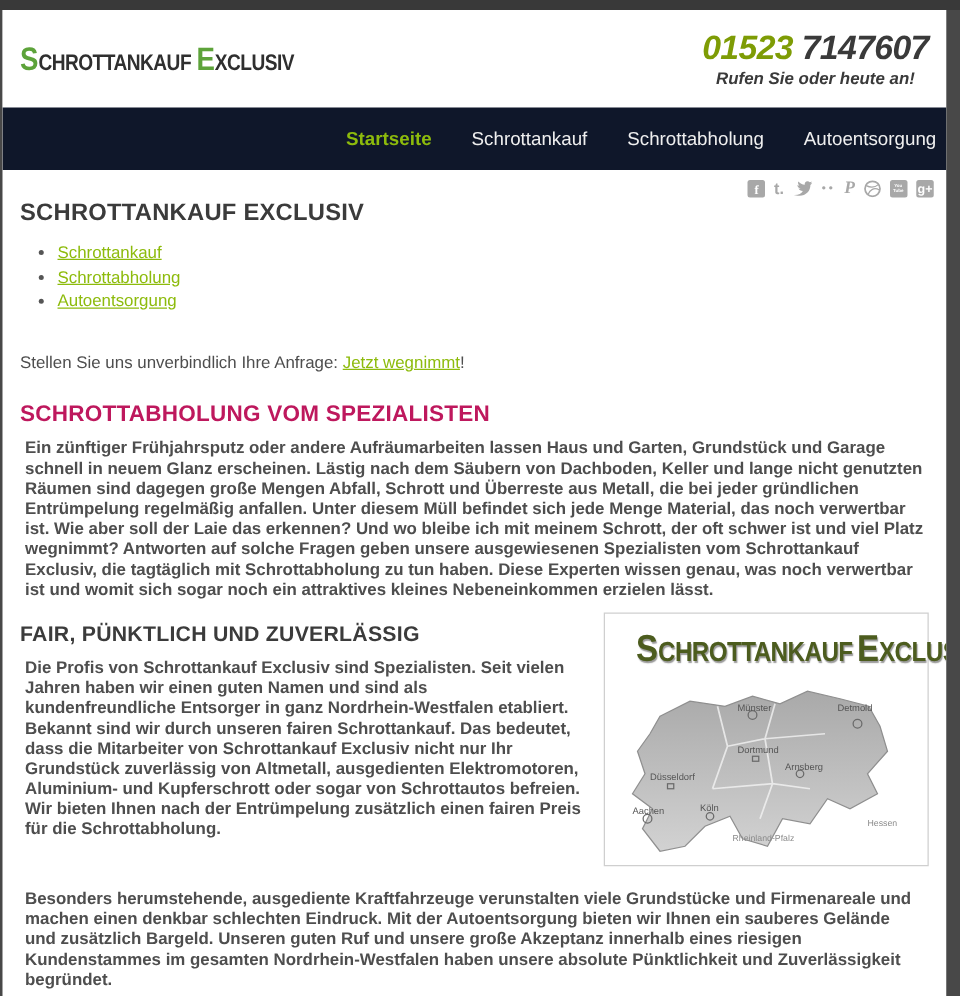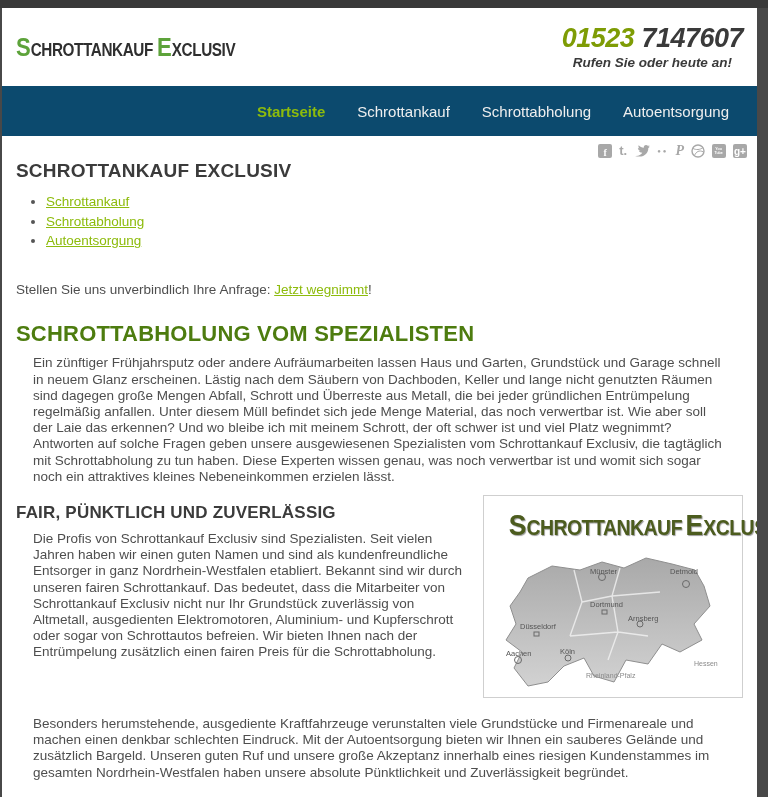--- a/index.html
+++ b/index.html
@@ -26,48 +26,48 @@
   .logo .ini{ font-size:26px; font-weight:bold; color:#5da33a; }
   .logo .rest{ font-size:18px; font-weight:bold; color:#2f2f2f; letter-spacing:-0.5px; }
   .logo .sp{ display:inline-block; width:5px; }
   .phone-block{ text-align:center; font-style:italic; font-weight:bold; }
   .phone{ font-size:27px; letter-spacing:-0.5px; line-height:1.05; }
   .phone .ph-green{ color:#7e9c05; }
   .phone .ph-dark{ color:#3a3a3a; }
   .tagline{ font-size:13.5px; color:#3a3a3a; margin-top:2px; }
   
   nav.main-nav{
-    background:#0c4a6e; height:50px;
+    background:#0f172a; height:50px;
     display:flex; justify-content:flex-end; align-items:center;
-    gap:32px; padding-right:28px;
+    gap:32px; padding-right:8px;
   }
   nav.main-nav a{ color:#efefef; text-decoration:none; font-size:15px; cursor:pointer; }
   nav.main-nav a.active{ color:#8dbb0c; font-weight:bold; }
   
   main{ position:relative; padding:8px 14px 16px; }
   .social{ position:absolute; top:7px; right:10px; display:flex; gap:7px; align-items:center; }
   .social .sq{
     width:14px; height:14px; background:#a8a8a8; color:#fff;
     font-size:10px; font-weight:bold; display:flex; align-items:center; justify-content:center;
     border-radius:2px; cursor:pointer;
   }
   .social .sq.fb{ font-family:"Liberation Serif", serif; align-items:flex-end; }
   .social .txt{ color:#a8a8a8; font-weight:bold; font-size:13px; cursor:pointer; line-height:14px; }
   .social .dots{ font-size:6px; letter-spacing:2px; color:#a8a8a8; cursor:pointer; }
   .social .pin{ font-family:"Liberation Serif", serif; font-style:italic; font-weight:bold; font-size:14px; color:#a8a8a8; cursor:pointer; }
   .social svg{ display:block; cursor:pointer; }
   .social .yt{ flex-direction:column; line-height:4px; font-size:4px; font-weight:bold; letter-spacing:0; }
   .social .yt span{ display:block; transform:scale(.9); }
   h1{ font-size:19px; color:#3b3b3b; letter-spacing:.2px; margin:16px 0 10px; }
   p{ margin:9px 0; line-height:1.38; }
-  p.tight{ line-height:1.2; margin:8px 17px; }
+  p.tight{ line-height:1.2; margin:8px 4px;font-weight:bold; }
   ul.services{ margin:10px 0 12px 30px; }
   ul.services li{ line-height:1.45; color:#555; }
   a.green-link{ color:#8dbb0c; text-decoration:underline; cursor:pointer; }
-  h2.green{ font-size:22px; color:#4d7c0f; margin:20px 0 8px; letter-spacing:.2px; line-height:1.25; }
+  h2.green{ font-size:18px; color:#be185d; margin:20px 0 8px; letter-spacing:.2px; line-height:1.25; }
   h3.sub{ font-size:17px; color:#3b3b3b; margin:18px 0 8px; letter-spacing:.2px; }
   
   figure.map-fig{
     float:right; width:260px; height:203px;
     border:1px solid #cfcfcf; background:#fff;
     margin:2px 0 10px 18px; padding:8px 6px 4px;
     text-align:center;
   }
   .fig-logo{ white-space:nowrap; display:inline-block; transform:scaleX(.88); margin-top:4px; }
   .fig-logo .ini{ font-size:30px; font-weight:bold; color:#4c5c1e; text-shadow:1px 1px 1px #999; }

